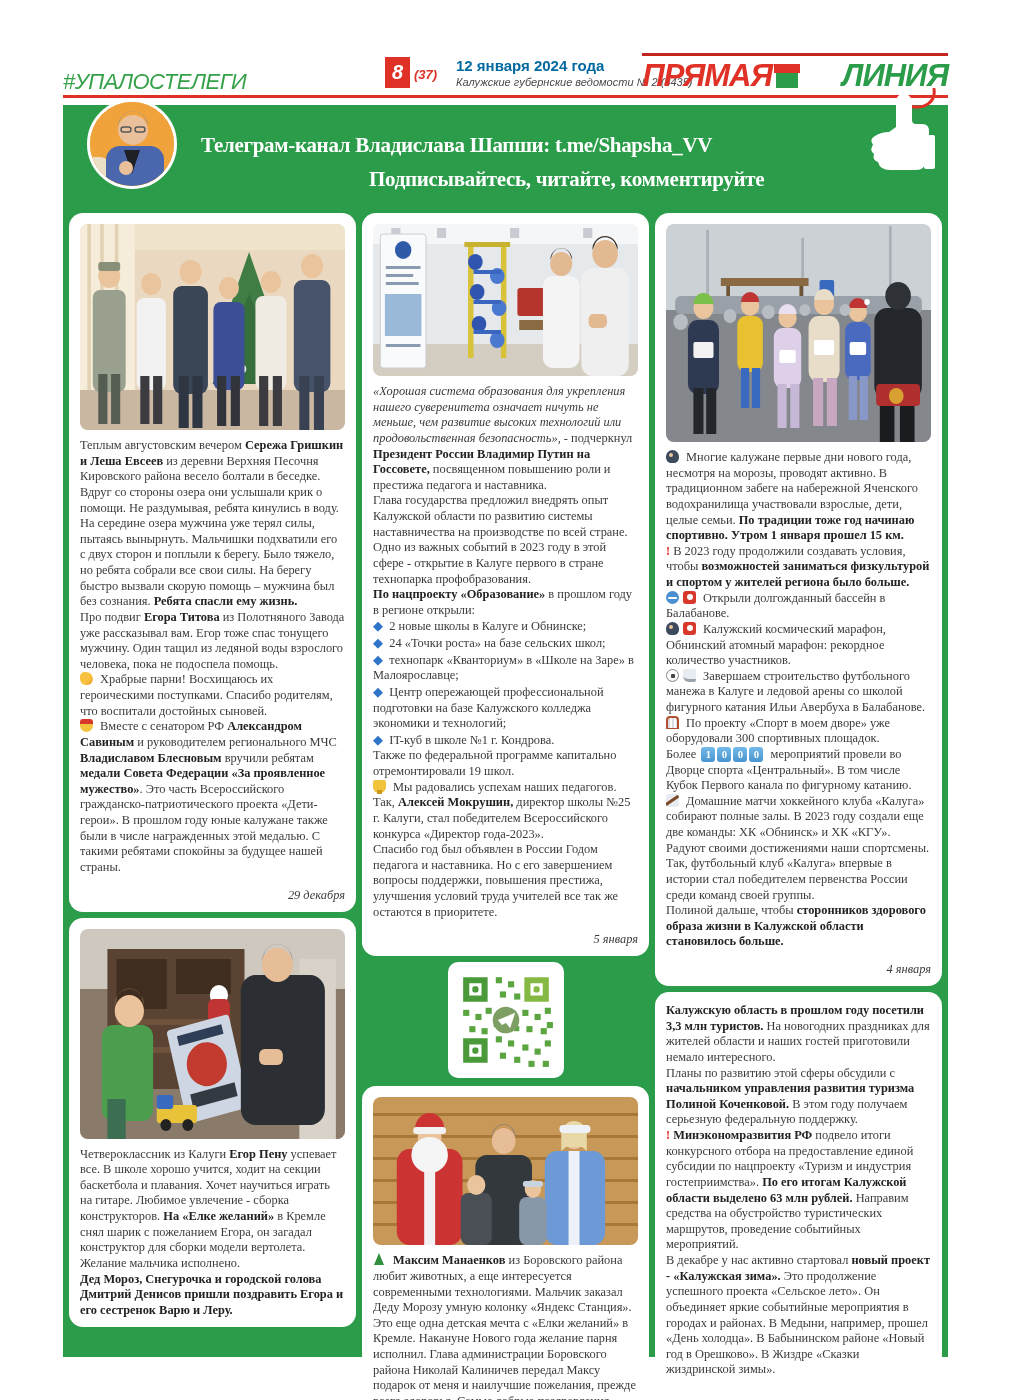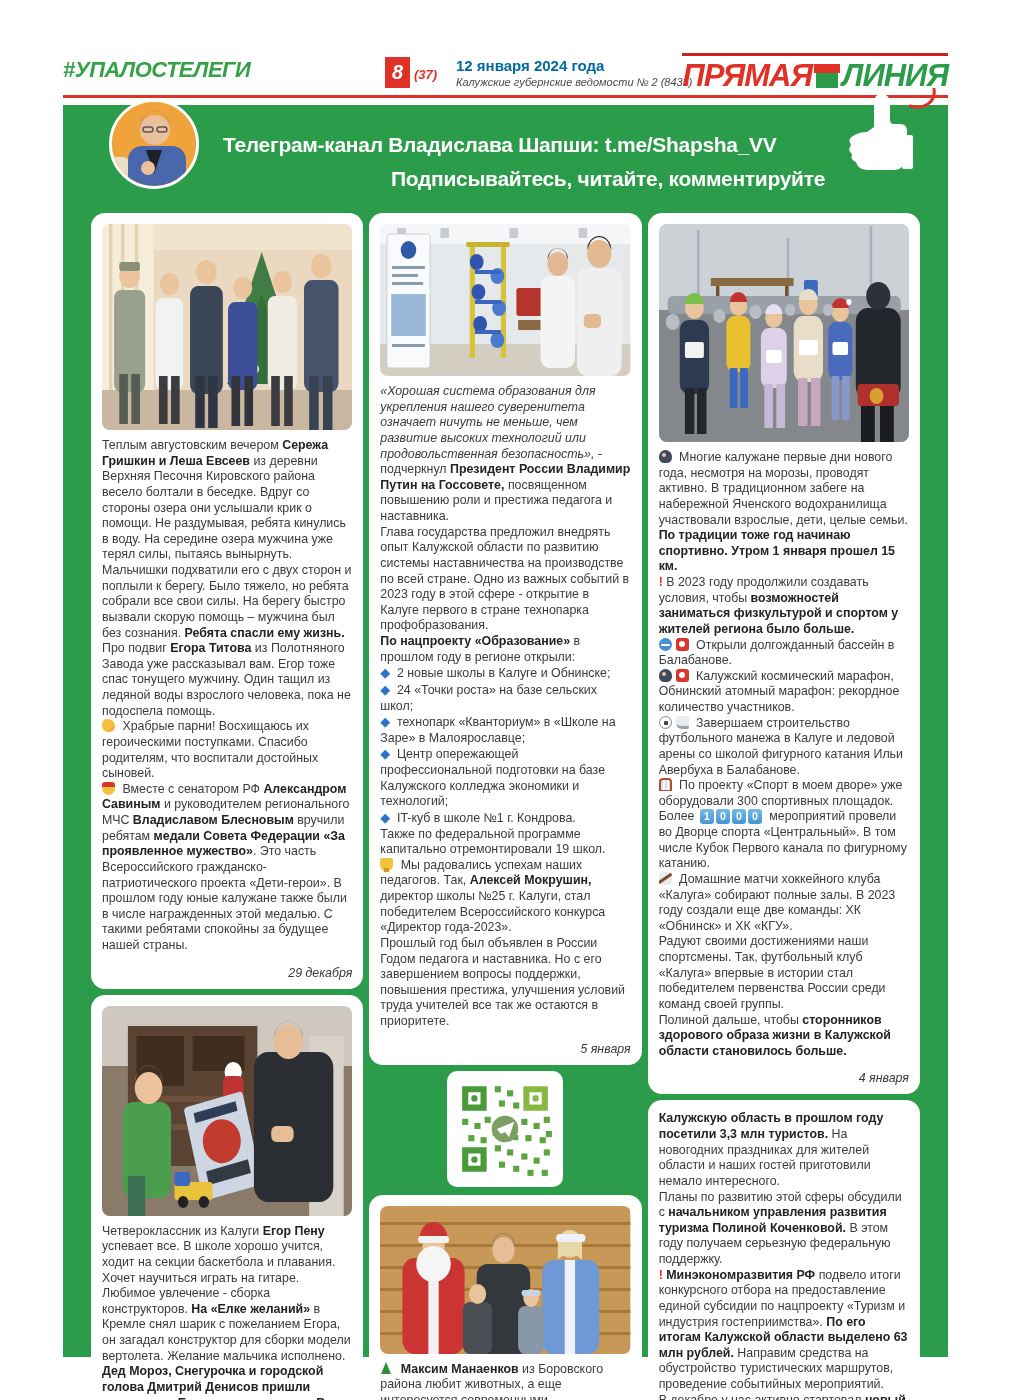--- a/index.html
+++ b/index.html
@@ -2,38 +2,38 @@
 <html lang="ru"><head>
 <meta charset="utf-8">
 <style>
   * { box-sizing: border-box; margin: 0; padding: 0; }
   html,body { width:1011px; height:1400px; background:#ffffff; font-family:"Liberation Sans",sans-serif; }
   .page { position:relative; width:1011px; height:1400px; overflow:hidden; }
   .content { position:absolute; left:63px; top:55px; width:885px; }
 
   
   .header { position:relative; height:40px; }
-  .hashtag { position:absolute; left:0; top:2px; font-size:22px; font-weight:bold; font-style:italic; color:#35a148; letter-spacing:-0.5px; }
+  .hashtag { position:absolute; left:0; top:14px; font-size:22px; font-weight:normal; font-style:italic; color:#35a148; letter-spacing:-0.5px; }
   .pagenum { position:absolute; left:322px; top:2px; display:flex; align-items:flex-start; }
   .pagenum-box { width:25px; height:31px; background:#e03127; color:#fff; font-weight:bold; font-style:italic; font-size:20px; display:flex; align-items:center; justify-content:center; }
   .pagenum-total { color:#e03127; font-weight:bold; font-size:13px; margin:10px 0 0 4px; font-style:italic; }
   .issue-info { position:absolute; left:393px; top:2px; }
   .issue-date { font-size:15px; font-weight:bold; color:#0369a1; }
   .issue-line { font-size:11px; font-style:italic; color:#4a4a4a; margin-top:2px; }
   .brand { position:absolute; right:0; top:-2px; display:flex; align-items:center; border-top:3px solid #c4261d; padding-top:2px; }
   .brand-left { color:#e03127; font-size:31px; font-weight:bold; font-style:italic; letter-spacing:-1px; }
   .brand-flag { width:26px; height:24px; margin:0 2px; position:relative; }
   .brand-flag .f-top { position:absolute; top:0; left:0; right:0; height:9px; background:#e03127; }
   .brand-flag .f-bot { position:absolute; top:9px; left:2px; right:2px; bottom:0; background:#2b9c49; }
-  .brand-right { color:#2b9c49; font-size:31px; font-weight:bold; font-style:italic; letter-spacing:-1px; }
+  .brand-right { color:#2b9c49; font-size:31px; font-weight:bold; font-style:italic; letter-spacing:-1px;margin-left:40px; }
   .brand-swoosh { position:absolute; right:8px; top:32px; }
   .red-rule { height:3px; background:#e03127; margin-top:0; }
 
   
-  .green { margin-top:7px; background:#2b9c49; height:1252px; padding:0 28px; }
+  .green { margin-top:7px; background:#2b9c49; height:1252px; padding:0 6px;font-family:Liberation Serif, serif; }
   .banner { position:relative; height:108px; }
   .avatar { position:absolute; left:18px; top:-6px; width:90px; height:90px; border-radius:50%; border:3px solid #fff; overflow:hidden; background:#f1a33b; }
   .banner-l1 { position:absolute; left:132px; top:28px; color:#fff; font-weight:bold; font-size:21px; letter-spacing:-0.3px; }
   .banner-l2 { position:absolute; left:300px; top:62px; color:#fff; font-weight:bold; font-size:21px; letter-spacing:-0.3px; }
   .thumb { position:absolute; right:2px; top:-18px; }
 
   
   .cols { display:flex; gap:6px; align-items:flex-start; }
   .col { flex:1; min-width:0; }
   .card { background:#fff; border-radius:14px; padding:11px 11px 9px; margin-bottom:6px; }
@@ -299,21 +299,21 @@
                 <p><span class="i">«Хорошая система образования для укрепления нашего суверенитета означает ничуть не меньше, чем развитие высоких технологий или продовольственная безопасность», -</span><span> подчеркнул </span><span class="b">Президент России Владимир Путин на Госсовете,</span><span> посвященном повышению роли и престижа педагога и наставника.</span></p>
                 <p><span>Глава государства предложил внедрять опыт Калужской области по развитию системы наставничества на производстве по всей стране. Одно из важных событий в 2023 году в этой сфере - открытие в Калуге первого в стране технопарка профобразования.</span></p>
                 <p><span class="b">По нацпроекту «Образование»</span><span> в прошлом году в регионе открыли:</span></p>
                 <p class="bullet"><span class="diamond">◆ </span><span>2 новые школы в Калуге и Обнинске;</span></p>
                 <p class="bullet"><span class="diamond">◆ </span><span>24 «Точки роста» на базе сельских школ;</span></p>
                 <p class="bullet"><span class="diamond">◆ </span><span>технопарк «Кванториум» в «Школе на Заре» в Малоярославце;</span></p>
                 <p class="bullet"><span class="diamond">◆ </span><span>Центр опережающей профессиональной подготовки на базе Калужского колледжа экономики и технологий;</span></p>
                 <p class="bullet"><span class="diamond">◆ </span><span>IT-куб в школе №1 г. Кондрова.</span></p>
                 <p><span>Также по федеральной программе капитально отремонтировали 19 школ.</span></p>
                 <p><span class="emo emo-trophy"></span><span> Мы радовались успехам наших педагогов. Так, </span><span class="b">Алексей Мокрушин,</span><span> директор школы №25 г. Калуги, стал победителем Всероссийского конкурса «Директор года-2023».</span></p>
-                <p><span>Прошлый год был объявлен в России Годом педагога и наставника. Но с его завершением вопросы поддержки, повышения престижа, улучшения условий труда учителей все так же остаются в приоритете.</span></p>
+                <p><span>Спасибо год был объявлен в России Годом педагога и наставника. Но с его завершением вопросы поддержки, повышения престижа, улучшения условий труда учителей все так же остаются в приоритете.</span></p>
               </div>
             <div class="date">5 января</div>
           </article>
 
           <div class="qr-card" aria-label="QR-код телеграм-канала с логотипом Telegram">
             <svg viewBox="0 0 100 100">
               <g fill="#4a9a3a">
                 <path d="M8 8 h24 v24 h-24 Z M14 14 v12 h12 v-12 Z" fill-rule="evenodd"></path>
                   <rect x="17" y="17" width="6" height="6" rx="2"></rect>
               </g>

